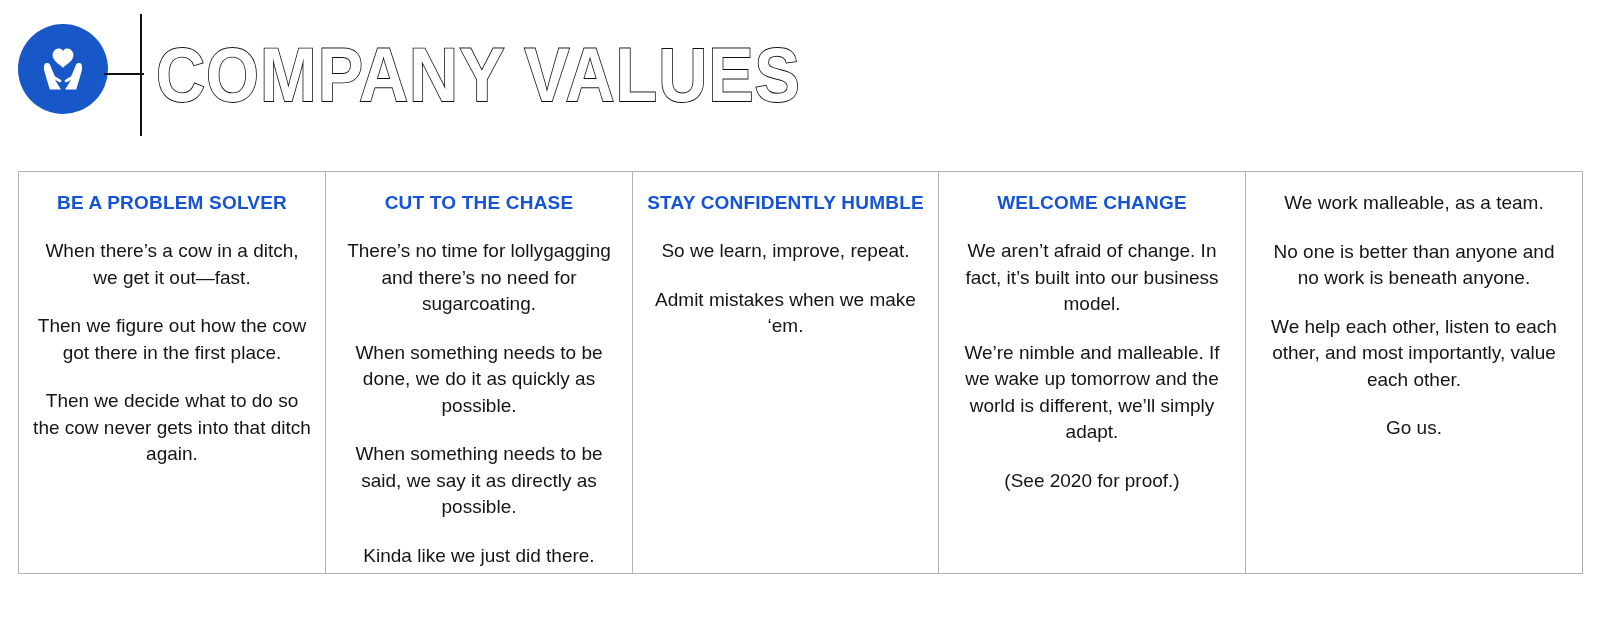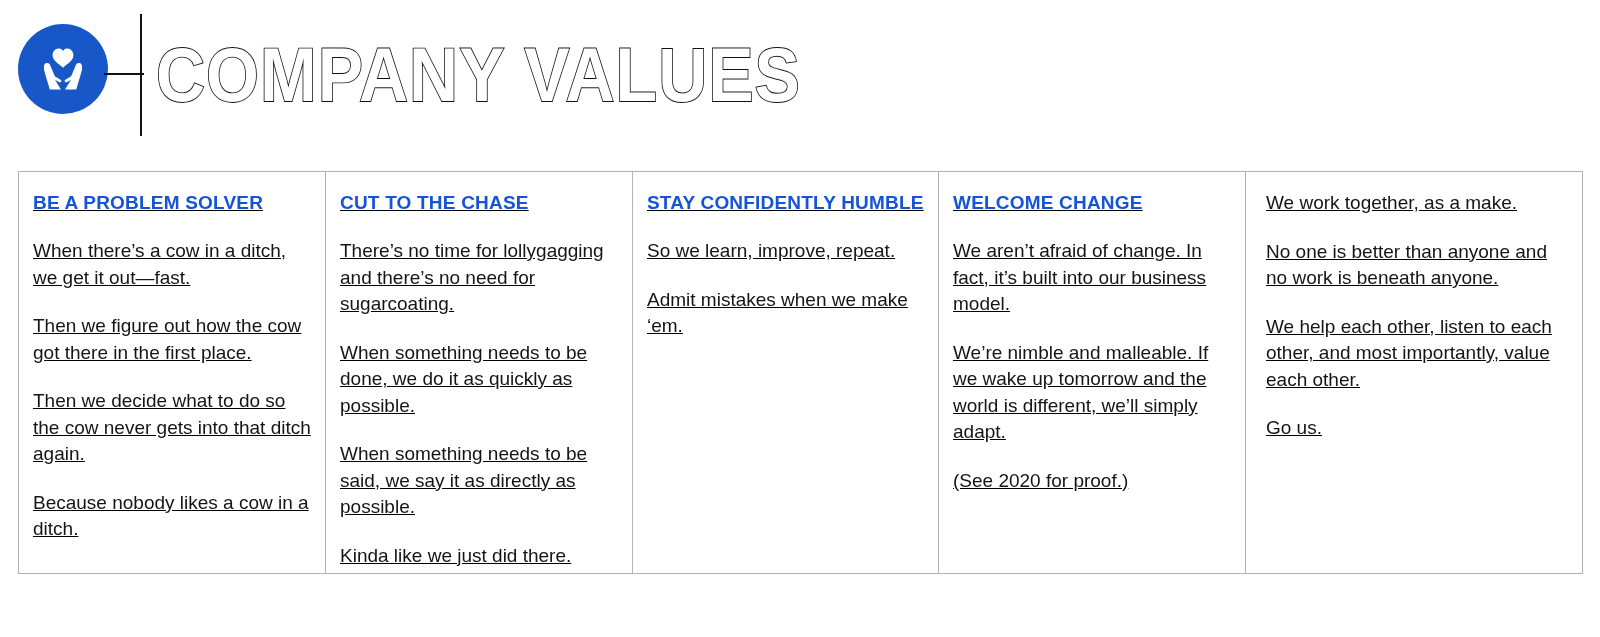--- a/index.html
+++ b/index.html
@@ -90,22 +90,22 @@
     box-sizing: border-box;
     border: 1px solid #b3b3b3;
     display: flex;
     background: #ffffff;
   }
 
   .value-col {
     box-sizing: border-box;
     border-right: 1px solid #b3b3b3;
     padding: 18px 14px 10px 14px;
+    text-align: center;
     overflow: hidden;
-    text-decoration: underline;
   }
   .value-col:last-child { border-right: none; }
 
   .col-1 { width: 307px; }
   .col-2 { width: 307px; }
   .col-3 { width: 306px; }
   .col-4 { width: 307px; }
   .col-5 { width: 336px; }
 
   .value-heading {
@@ -152,21 +152,20 @@
   </div>
 
   <div class="values-table">
 
     <div class="value-col col-1">
       <div class="value-heading">BE A PROBLEM SOLVER</div>
       <div class="value-body">
         <p>When there’s a cow in a ditch, we get it out—fast.</p>
         <p>Then we figure out how the cow got there in the first place.</p>
         <p>Then we decide what to do so the cow never gets into that ditch again.</p>
-        <p>Because nobody likes a cow in a ditch.</p>
       </div>
     </div>
 
     <div class="value-col col-2">
       <div class="value-heading">CUT TO THE CHASE</div>
       <div class="value-body">
         <p>There’s no time for lollygagging and there’s no need for sugarcoating.</p>
         <p>When something needs to be done, we do it as quickly as possible.</p>
         <p>When something needs to be said, we say it as directly as possible.</p>
         <p>Kinda like we just did there.</p>
@@ -185,21 +184,21 @@
       <div class="value-heading">WELCOME CHANGE</div>
       <div class="value-body">
         <p>We aren’t afraid of change. In fact, it’s built into our business model.</p>
         <p>We’re nimble and malleable. If we wake up tomorrow and the world is different, we’ll simply adapt.</p>
         <p>(See 2020 for proof.)</p>
       </div>
     </div>
 
     <div class="value-col col-5">
       <div class="value-body">
-        <p>We work together, as a make.</p>
+        <p>We work malleable, as a team.</p>
         <p>No one is better than anyone and no work is beneath anyone.</p>
         <p>We help each other, listen to each other, and most importantly, value each other.</p>
         <p>Go us.</p>
       </div>
     </div>
 
   </div>
 </div>
 
 </body></html>

